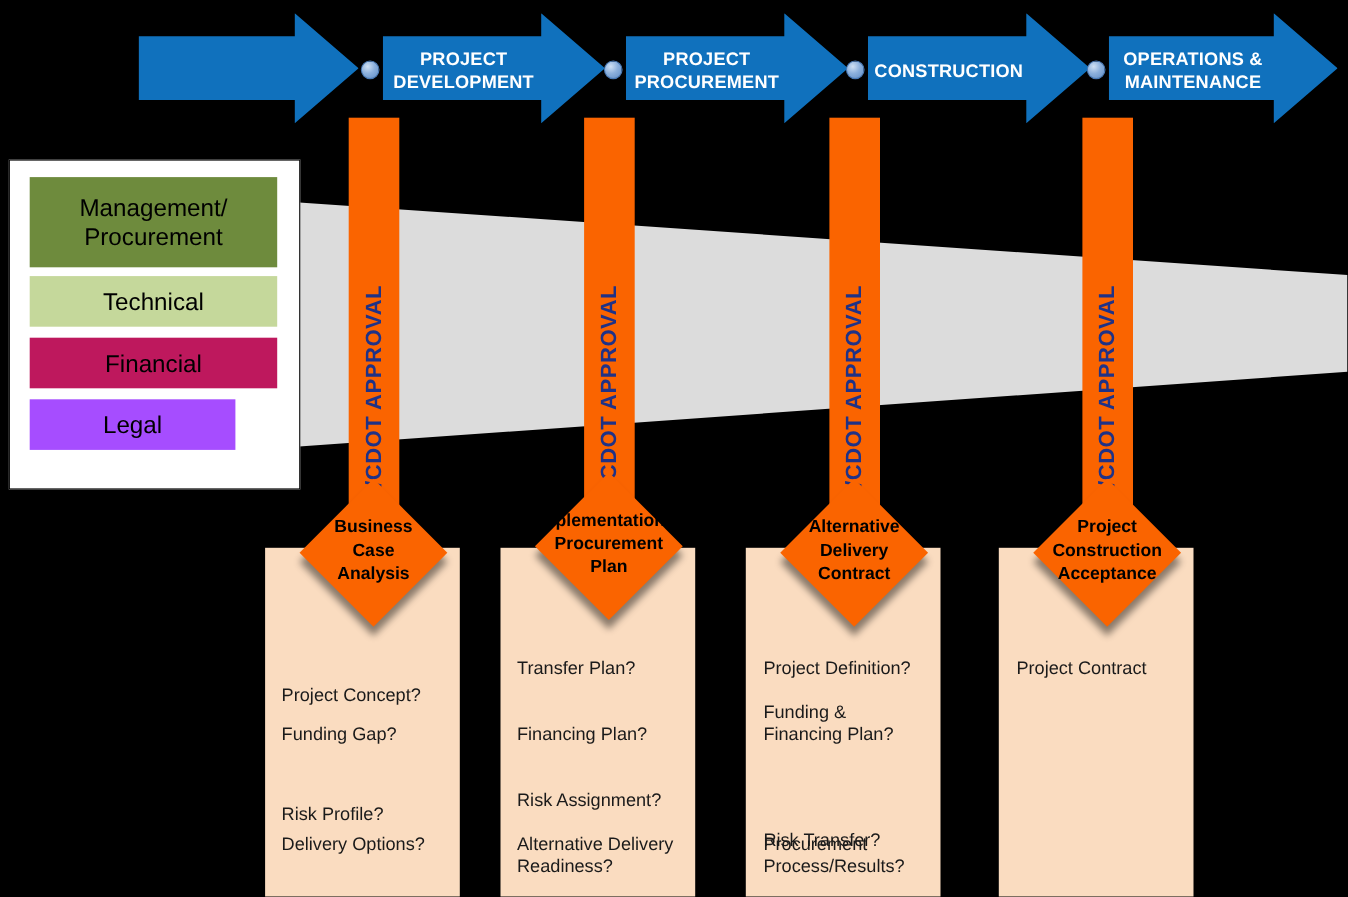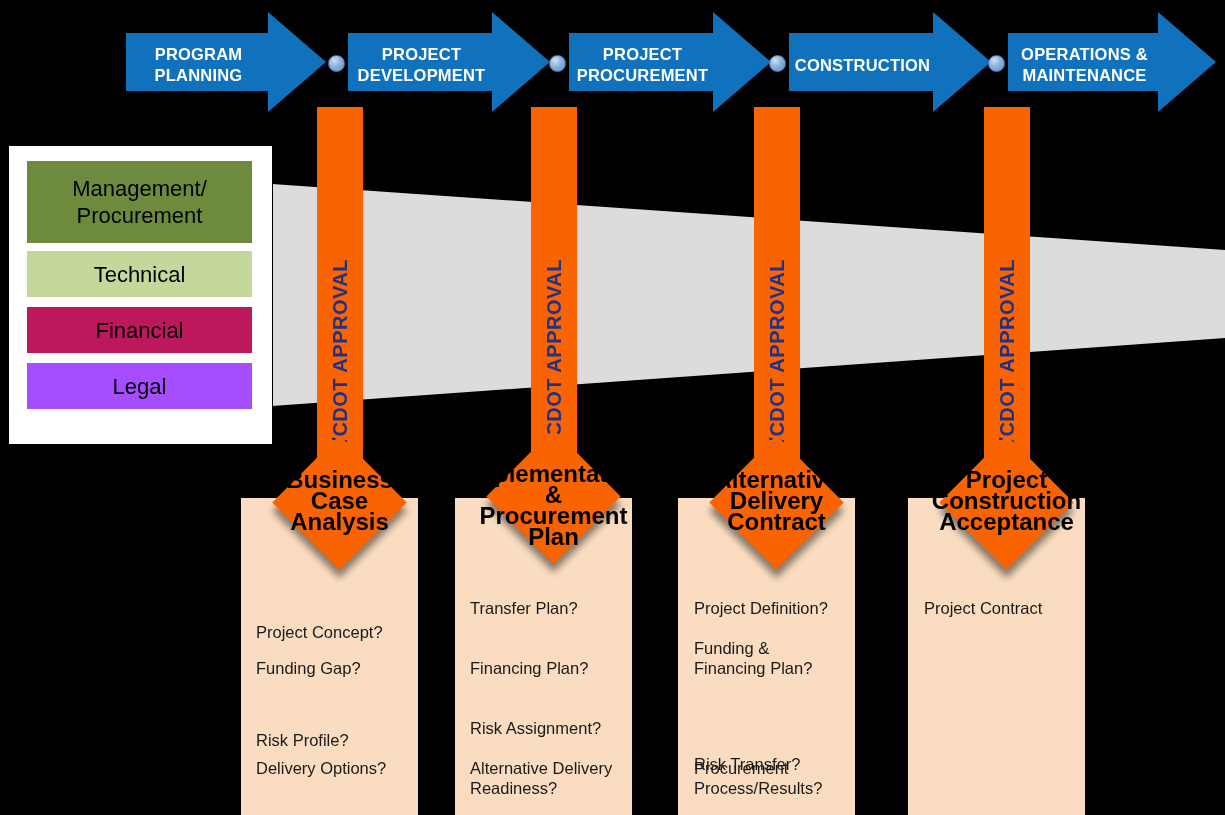--- a/index.html
+++ b/index.html
@@ -55,40 +55,38 @@
   .diamond{position:absolute;}
   .diamond .shape{
     position:absolute;left:0;top:0;width:100%;height:100%;
     background:#FA6400;
     transform:rotate(45deg);
     box-shadow:6px 6px 7px rgba(0,0,0,.45);
   }
   .diamond .dlabel{
     position:absolute;left:-40px;right:-40px;top:14px;
     text-align:center;color:#000;font-weight:bold;
-    font-size:24px;line-height:21px;white-space:pre-line;
+    font-size:16px;line-height:21px;white-space:pre-line;
   }
   .items{position:absolute;color:#1a1a1a;font-size:16.5px;line-height:20px;}
   .item{position:absolute;white-space:pre-line;}
 </style>
 </head>
 <body>
 
 <div id="stage">
 
   <svg class="wedge" viewBox="0 0 1225 815" preserveAspectRatio="none">
     <polygon id="wedge-poly" points="272,184 1225,250 1225,338 272,406" fill="#DCDCDC"></polygon>
   </svg>
 
   <div class="phase" style="left:126px;top:12px;width:200px;height:100px;">
     <svg width="200" height="100" viewBox="0 0 200 100">
       <polygon points="0,21 142,21 142,0 200,50 142,100 142,79 0,79" fill="#1071BD"></polygon>
     </svg>
-    <div class="phase-label" style="left:0;top:32px;width:145px;">PROGRAM
-PLANNING</div>
   </div>
   <div class="dot" style="left:328px;top:55px;"></div>
 
   <div class="phase" style="left:348px;top:12px;width:202px;height:100px;">
     <svg width="202" height="100" viewBox="0 0 202 100">
       <polygon points="0,21 144,21 144,0 202,50 144,100 144,79 0,79" fill="#1071BD"></polygon>
     </svg>
     <div class="phase-label" style="left:0;top:32px;width:147px;">PROJECT
 DEVELOPMENT</div>
   </div>
@@ -195,18 +193,18 @@
     <div class="legend-item" style="top:15px;width:225px;height:82px;background:#6E8B3D;">
       <span style="white-space:pre-line;">Management/
 Procurement</span>
     </div>
     <div class="legend-item" style="top:105px;width:225px;height:46px;background:#C5D89B;">
       <span style="white-space:pre-line;">Technical</span>
     </div>
     <div class="legend-item" style="top:161px;width:225px;height:46px;background:#be185d;">
       <span style="white-space:pre-line;">Financial</span>
     </div>
-    <div class="legend-item" style="top:217px;width:225px;height:46px;background:#A64DFF;text-align:right;">
+    <div class="legend-item" style="top:217px;width:187px;height:46px;background:#A64DFF;text-align:right;">
       <span style="white-space:pre-line;">Legal</span>
     </div>
   </div>
 
 </div>
 
 </body></html>

